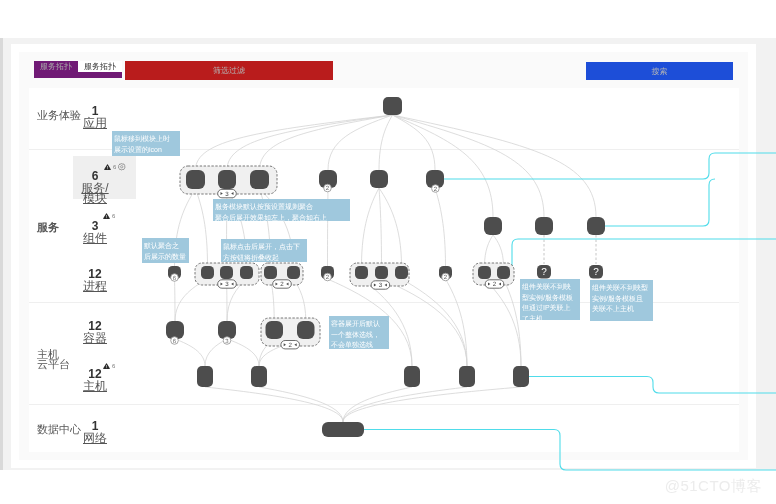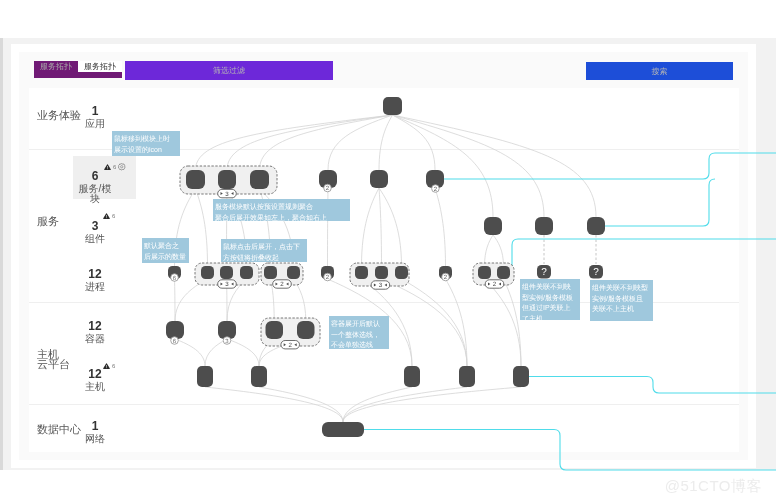--- a/index.html
+++ b/index.html
@@ -9,30 +9,30 @@
   .topbar{position:absolute;left:0;top:0;width:776px;height:38px;background:#fff;}
   .topbar .title{position:absolute;left:30px;top:10px;font-size:11px;color:#3f3f3f;}
   .leftstrip{position:absolute;left:0;top:38px;width:3px;height:432px;background:#d9d9d9;}
   .page{position:absolute;left:3px;top:38px;width:773px;height:432px;background:#f2f2f2;}
   .card{position:absolute;left:11px;top:44px;width:745px;height:424px;background:#fff;}
   .innerwrap{position:absolute;left:19px;top:52px;width:729px;height:408px;background:#fafafa;}
 
   .tabs{position:absolute;left:34px;top:61px;height:17px;background:#701a75;display:flex;align-items:flex-start;}
   .tab{display:flex;align-items:center;padding:0 6px;font-size:8px;color:#a8a8a8;}
   .tab.active{background:#ffffff;color:#333;}
-  .filterbox{position:absolute;left:125px;top:61px;width:208px;height:19px;background:#6d28d9;display:flex;align-items:center;justify-content:center;font-size:8px;color:#b5b5b5;}
+  .filterbox{position:absolute;left:125px;top:61px;width:208px;height:19px;background:#b91c1c;display:flex;align-items:center;justify-content:center;font-size:8px;color:#b5b5b5;}
   .searchbox{position:absolute;left:586px;top:62px;width:147px;height:18px;background:#1d4ed8;display:flex;align-items:center;justify-content:center;font-size:8px;color:#b5b5b5;}
 
   .canvas{position:absolute;left:29px;top:88px;width:710px;height:364px;background:#fff;overflow:hidden;}
 
   
   .rowlabel{position:absolute;font-size:11px;color:#555;line-height:9.5px;white-space:pre-line;}
   .metric{position:absolute;text-align:center;}
   .metric .num{font-size:12px;color:#333;font-weight:bold;line-height:13px;}
-  .metric .nm{font-size:10px;color:#555;line-height:9.5px;margin-top:1px;}
+  .metric .nm{font-size:12px;color:#555;line-height:9.5px;margin-top:1px;text-decoration:underline;}
   .hl{position:absolute;background:#efefef;}
   .warnwrap{position:absolute;display:flex;align-items:center;gap:2px;}
   .warnnum{font-size:6px;color:#7a7a7a;}
 
   .annot{position:absolute;background:#9fc8dd;color:#fff;font-size:7px;line-height:10.5px;padding:3px 1px 0 2px;box-sizing:border-box;white-space:pre-line;}
 
   .wm{position:absolute;right:14px;bottom:8px;font-size:15px;color:#ececec;letter-spacing:.5px;}
   svg.graph{position:absolute;left:0;top:0;width:776px;height:504px;pointer-events:none;}
   svg.graph text{-webkit-font-smoothing:antialiased;text-rendering:geometricPrecision;}
   .sep{position:absolute;height:1px;background:#efefef;}
@@ -54,21 +54,21 @@
 
   <div class="canvas"></div>
 
   <div class="sep" style="left:29px;top:149px;width:710px;"></div>
   <div class="sep" style="left:29px;top:302px;width:710px;"></div>
   <div class="sep" style="left:29px;top:404px;width:710px;"></div>
 
   <div class="hl" style="left:73px;top:156px;width:63px;height:43px;"></div>
 
   <div class="rowlabel" style="left:37px;top:111px;">业务体验</div>
-  <div class="rowlabel" style="left:37px;top:217px;">服务</div>
+  <div class="rowlabel" style="left:37px;top:223px;font-weight:bold;">服务</div>
   <div class="rowlabel" style="left:37px;top:350px;">主机
 云平台</div>
   <div class="rowlabel" style="left:37px;top:425px;">数据中心</div>
 
   <div class="metric" style="left:76px;top:105px;width:38px;">
     <div class="num">1</div>
     <div class="nm">应用</div>
   </div>
   <div class="metric" style="left:76px;top:170px;width:38px;">
     <div class="num">6</div>

